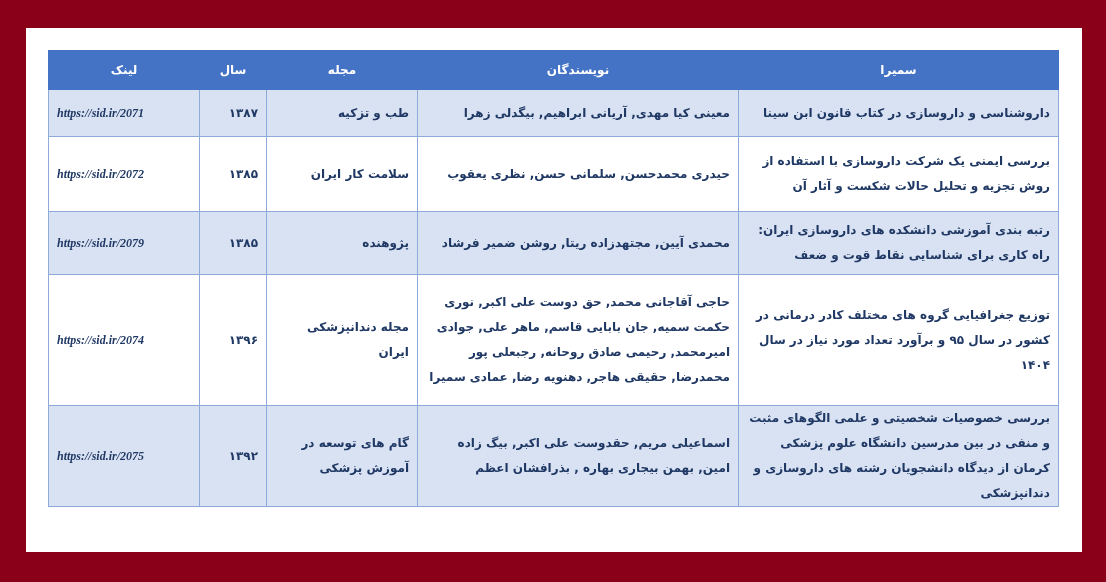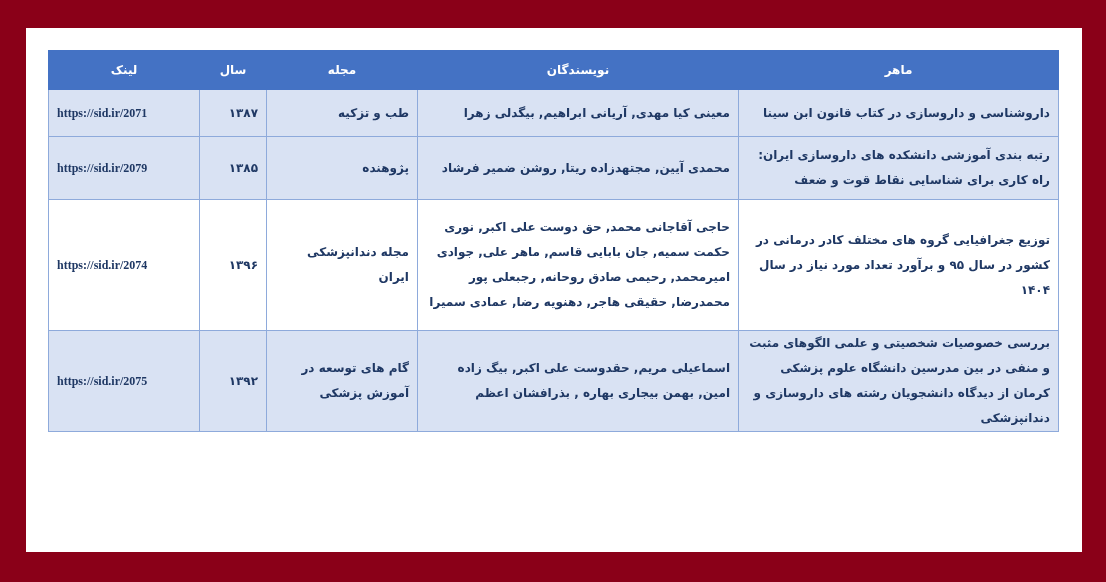--- a/index.html
+++ b/index.html
@@ -38,52 +38,60 @@
     border-color:#4472c4;
     font-size:12px;
   }
   table.refs tr.shade td { background:#d9e2f3; }
   table.refs tr.plain td { background:#ffffff; }
   td.link-cell {
     font-family:"Liberation Serif", serif;
     font-size:14.5px;
     direction:ltr;
     color:#1f3864;
+    font-style:italic;
   }
   td.year-cell { font-size:13px; }
   td.title-cell { padding:0 12px;margin-left:48px; }
 </style>
 </head>
 <body>
 
 <div class="card">
   <table class="refs">
     <colgroup>
       <col style="width:320px">
       <col style="width:321px">
       <col style="width:151px">
       <col style="width:67px">
       <col style="width:151px">
     </colgroup>
     <thead>
       <tr>
-        <th>ماهر</th>
+        <th>سمیرا</th>
         <th>نویسندگان</th>
         <th>مجله</th>
         <th>سال</th>
         <th>لینک</th>
       </tr>
     </thead>
     <tbody>
       <tr class="shade" style="height:47px">
         <td class="title-cell">داروشناسی و داروسازی در کتاب قانون ابن سینا</td>
         <td>معینی کیا مهدی, آریانی ابراهیم, بیگدلی زهرا</td>
         <td>طب و تزکیه</td>
         <td class="year-cell">۱۳۸۷</td>
         <td class="link-cell">https://sid.ir/2071</td>
+      </tr>
+      <tr class="plain" style="height:75px">
+        <td class="title-cell">بررسی ایمنی یک شرکت داروسازی با استفاده از روش تجزیه و تحلیل حالات شکست و آثار آن</td>
+        <td>حیدری محمدحسن, سلمانی حسن, نظری یعقوب</td>
+        <td>سلامت کار ایران</td>
+        <td class="year-cell">۱۳۸۵</td>
+        <td class="link-cell">https://sid.ir/2072</td>
       </tr>
       <tr class="shade" style="height:63px">
         <td class="title-cell">رتبه بندی آموزشی دانشکده های داروسازی ایران: راه کاری برای شناسایی نقاط قوت و ضعف</td>
         <td>محمدی آیین, مجتهدزاده ریتا, روشن ضمیر فرشاد</td>
         <td>پژوهنده</td>
         <td class="year-cell">۱۳۸۵</td>
         <td class="link-cell">https://sid.ir/2079</td>
       </tr>
       <tr class="plain" style="height:131px">
         <td class="title-cell">توزیع جغرافیایی گروه های مختلف کادر درمانی در کشور در سال ۹۵ و برآورد تعداد مورد نیاز در سال ۱۴۰۴</td>

